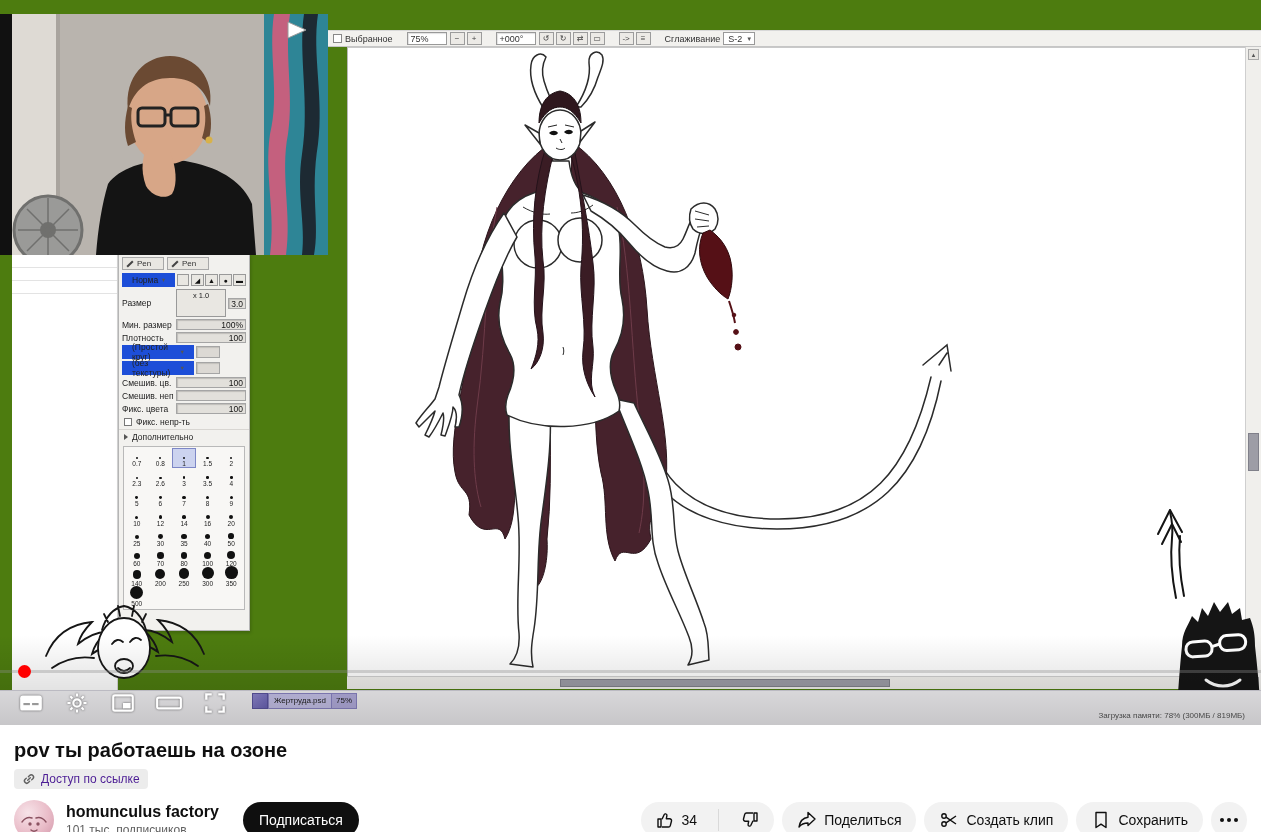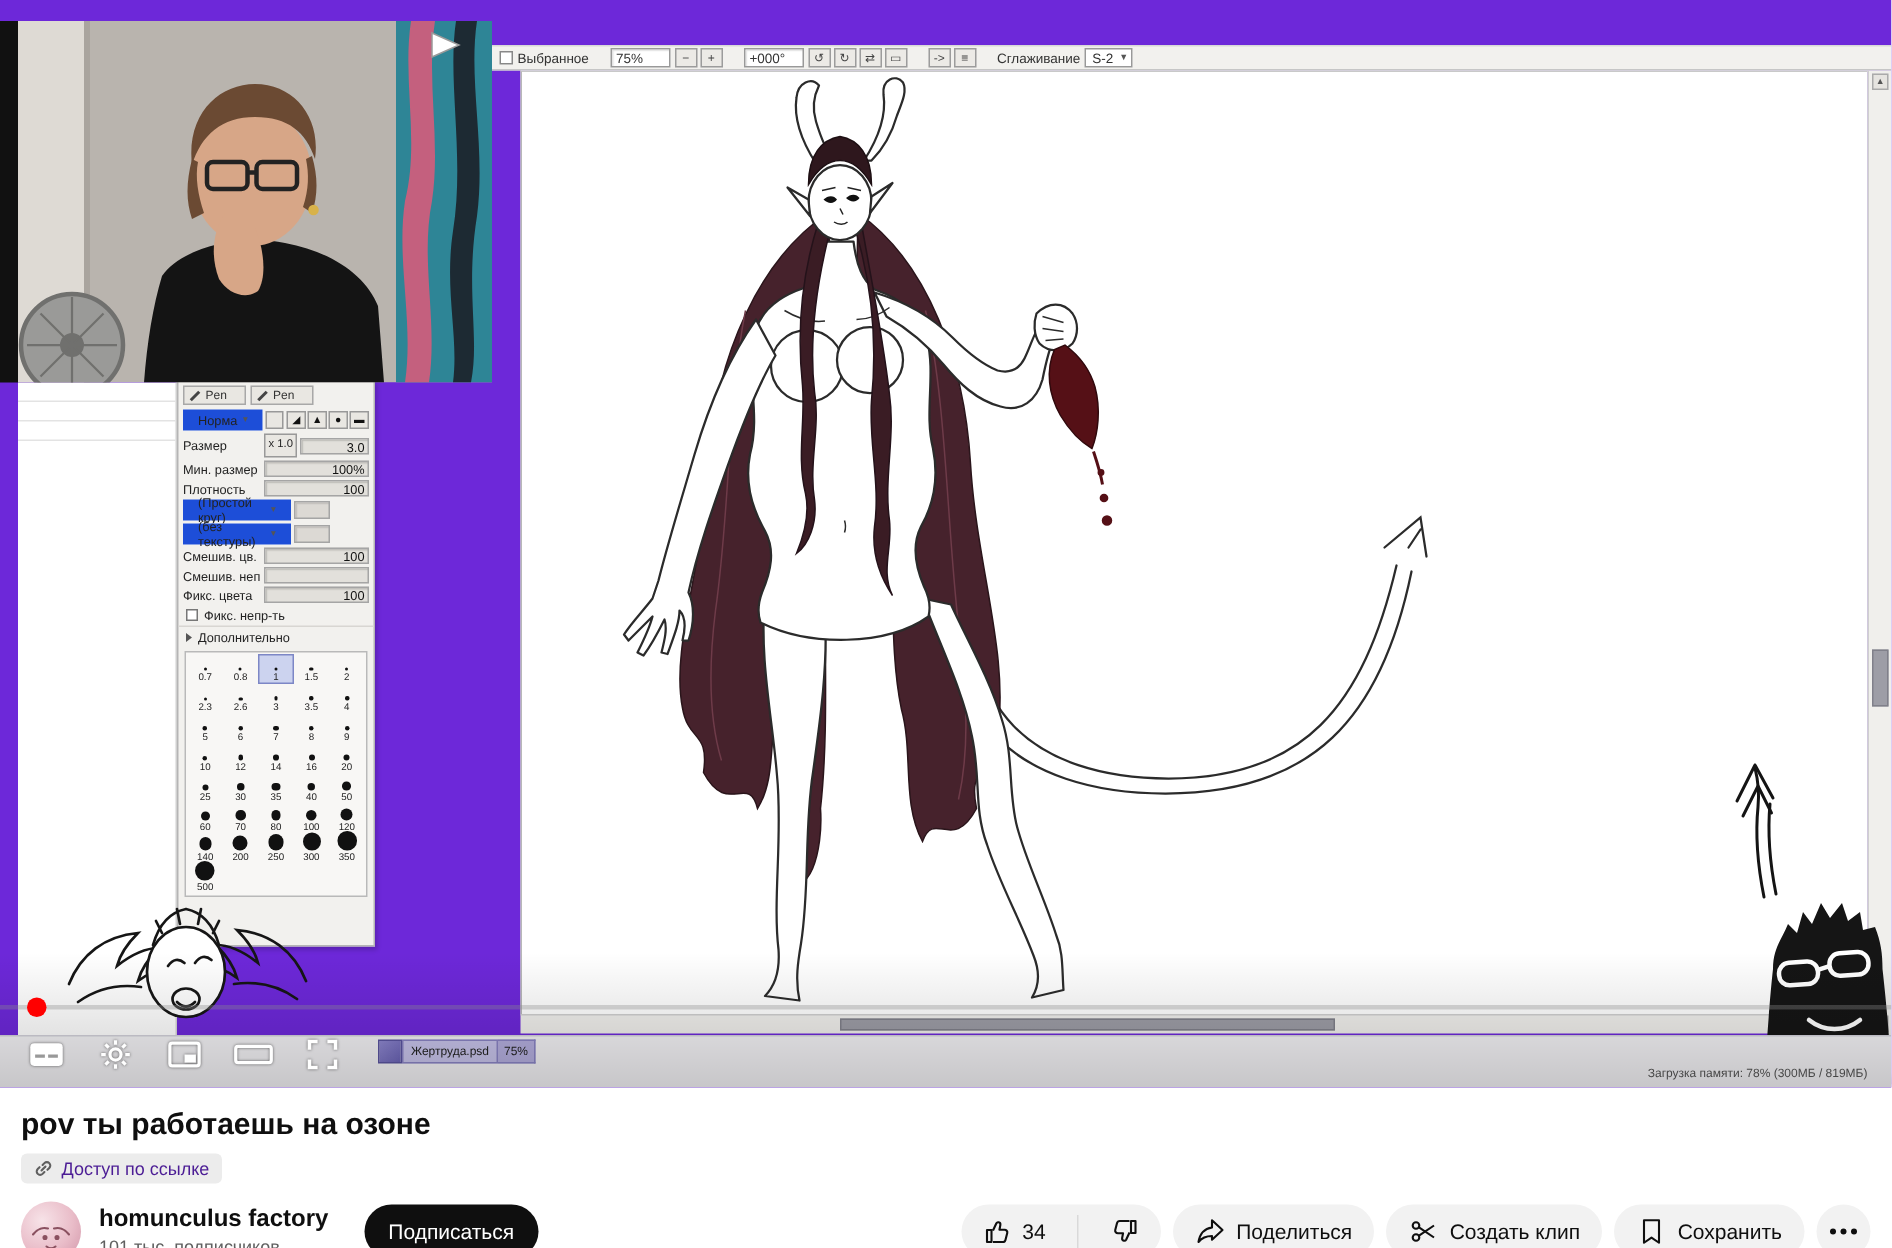--- a/index.html
+++ b/index.html
@@ -1,19 +1,19 @@
 <!DOCTYPE html>
 <html><head>
 <meta charset="utf-8">
 <style>
   * { box-sizing: border-box; }
   body { margin:0; width:1261px; font-family:"Liberation Sans",sans-serif; background:#fff; color:#0f0f0f; }
 
   
-  .player { position:relative; width:1261px; height:725px; background:#6d28d9; overflow:hidden; }
+  .player { position:relative; width:1261px; height:725px; background:#4d7c0f; overflow:hidden; }
   .left-black { position:absolute; left:0; top:14px; width:12px; height:241px; background:#111; }
 
   
   .sai-toolbar { position:absolute; left:328px; top:30px; right:0; height:17px; background:#f2f1ee; border-top:1px solid #d8d8d8; border-bottom:1px solid #c6c6c6; display:flex; align-items:center; gap:3px; padding:0 5px; font-size:9px; color:#333; }
   .tb-check { width:9px; height:9px; border:1px solid #888; background:#fff; }
   .tb-field { background:#fff; border:1px solid #999; box-shadow:inset 1px 1px 1px #e2e2e2; height:13px; line-height:12px; padding:0 3px; font-size:9px; min-width:40px; }
   .tb-btn { width:15px; height:13px; background:#eceae6; border:1px solid #9c9c9c; font-size:8px; line-height:11px; text-align:center; color:#444; }
   .tb-select { background:#fff; border:1px solid #999; height:13px; line-height:12px; padding:0 2px 0 4px; font-size:9px; display:flex; align-items:center; gap:4px; }
   .tb-select .car { font-size:6px; color:#555; }
   .tb-gap { width:8px; }
@@ -37,21 +37,21 @@
   .pen-glyph { width:8px; height:2px; background:#444; transform:rotate(-45deg); }
   .bp-row { display:flex; align-items:center; gap:2px; padding:1px 3px; }
   .bp-select { width:58px; background:#fff; border:7px solid #1d4ed8; height:12px; display:flex; justify-content:space-between; align-items:center; padding:0 2px 0 3px; font-size:8.5px; }
   .bp-select .car { font-size:5.5px; color:#555; }
   .bp-select.wide { width:72px; }
   .mini-btn { width:13px; height:12px; background:#e9e7e2; border:1px solid #999; }
   .shape-btn { width:13px; height:12px; background:#e9e7e2; border:1px solid #999; text-align:center; font-size:7px; line-height:11px; color:#111; padding:0; }
   .mini-field { width:24px; height:12px; background:#dcd9d4; border:1px solid #a5a5a5; box-shadow:inset 1px 1px 1px rgba(0,0,0,.12); }
   .slider-row { display:flex; align-items:center; padding:1px 3px; gap:2px; }
   .slider-label { width:52px; font-size:8.5px; white-space:nowrap; overflow:hidden; }
-  .unit-box { height:16px; border:1px solid #999; background:#e9e7e2; font-size:7.5px; line-height:11px; padding:0 2px;text-align:right; }
+  .unit-box { height:28px; border:1px solid #999; background:#e9e7e2; font-size:7.5px; line-height:11px; padding:0 16px;text-align:right; }
   .slider-track { flex:1; height:11px; background:#e2e0db; border:1px solid #a5a5a5; box-shadow:inset 1px 1px 1px rgba(0,0,0,.16); position:relative; }
   .slider-val { position:absolute; right:2px; top:0; font-size:8.5px; line-height:10px; color:#111; }
   .check-row { display:flex; align-items:center; gap:4px; padding:2px 5px 1px; font-size:8.5px; }
   .cb { width:8px; height:8px; border:1px solid #777; background:#fff; }
   .adv-row { display:flex; align-items:center; gap:4px; padding:2px 5px; margin-top:1px; border-top:1px solid #d8d6d2; font-size:8.5px; }
   .tri { width:0; height:0; border-left:4px solid #555; border-top:3px solid transparent; border-bottom:3px solid transparent; }
   .size-grid { display:grid; grid-template-columns:repeat(5,1fr); margin:2px 4px 0; background:#f8f7f5; border:1px solid #b9b9b9; padding:1px; }
   .size-cell { height:20px; display:flex; flex-direction:column; align-items:center; justify-content:flex-end; border:1px solid transparent; }
   .size-cell.selected { background:#ccd3ef; border:1px solid #7d87c6; }
   .size-dot { background:#111; border-radius:50%; margin-bottom:1px; flex:0 0 auto; }

